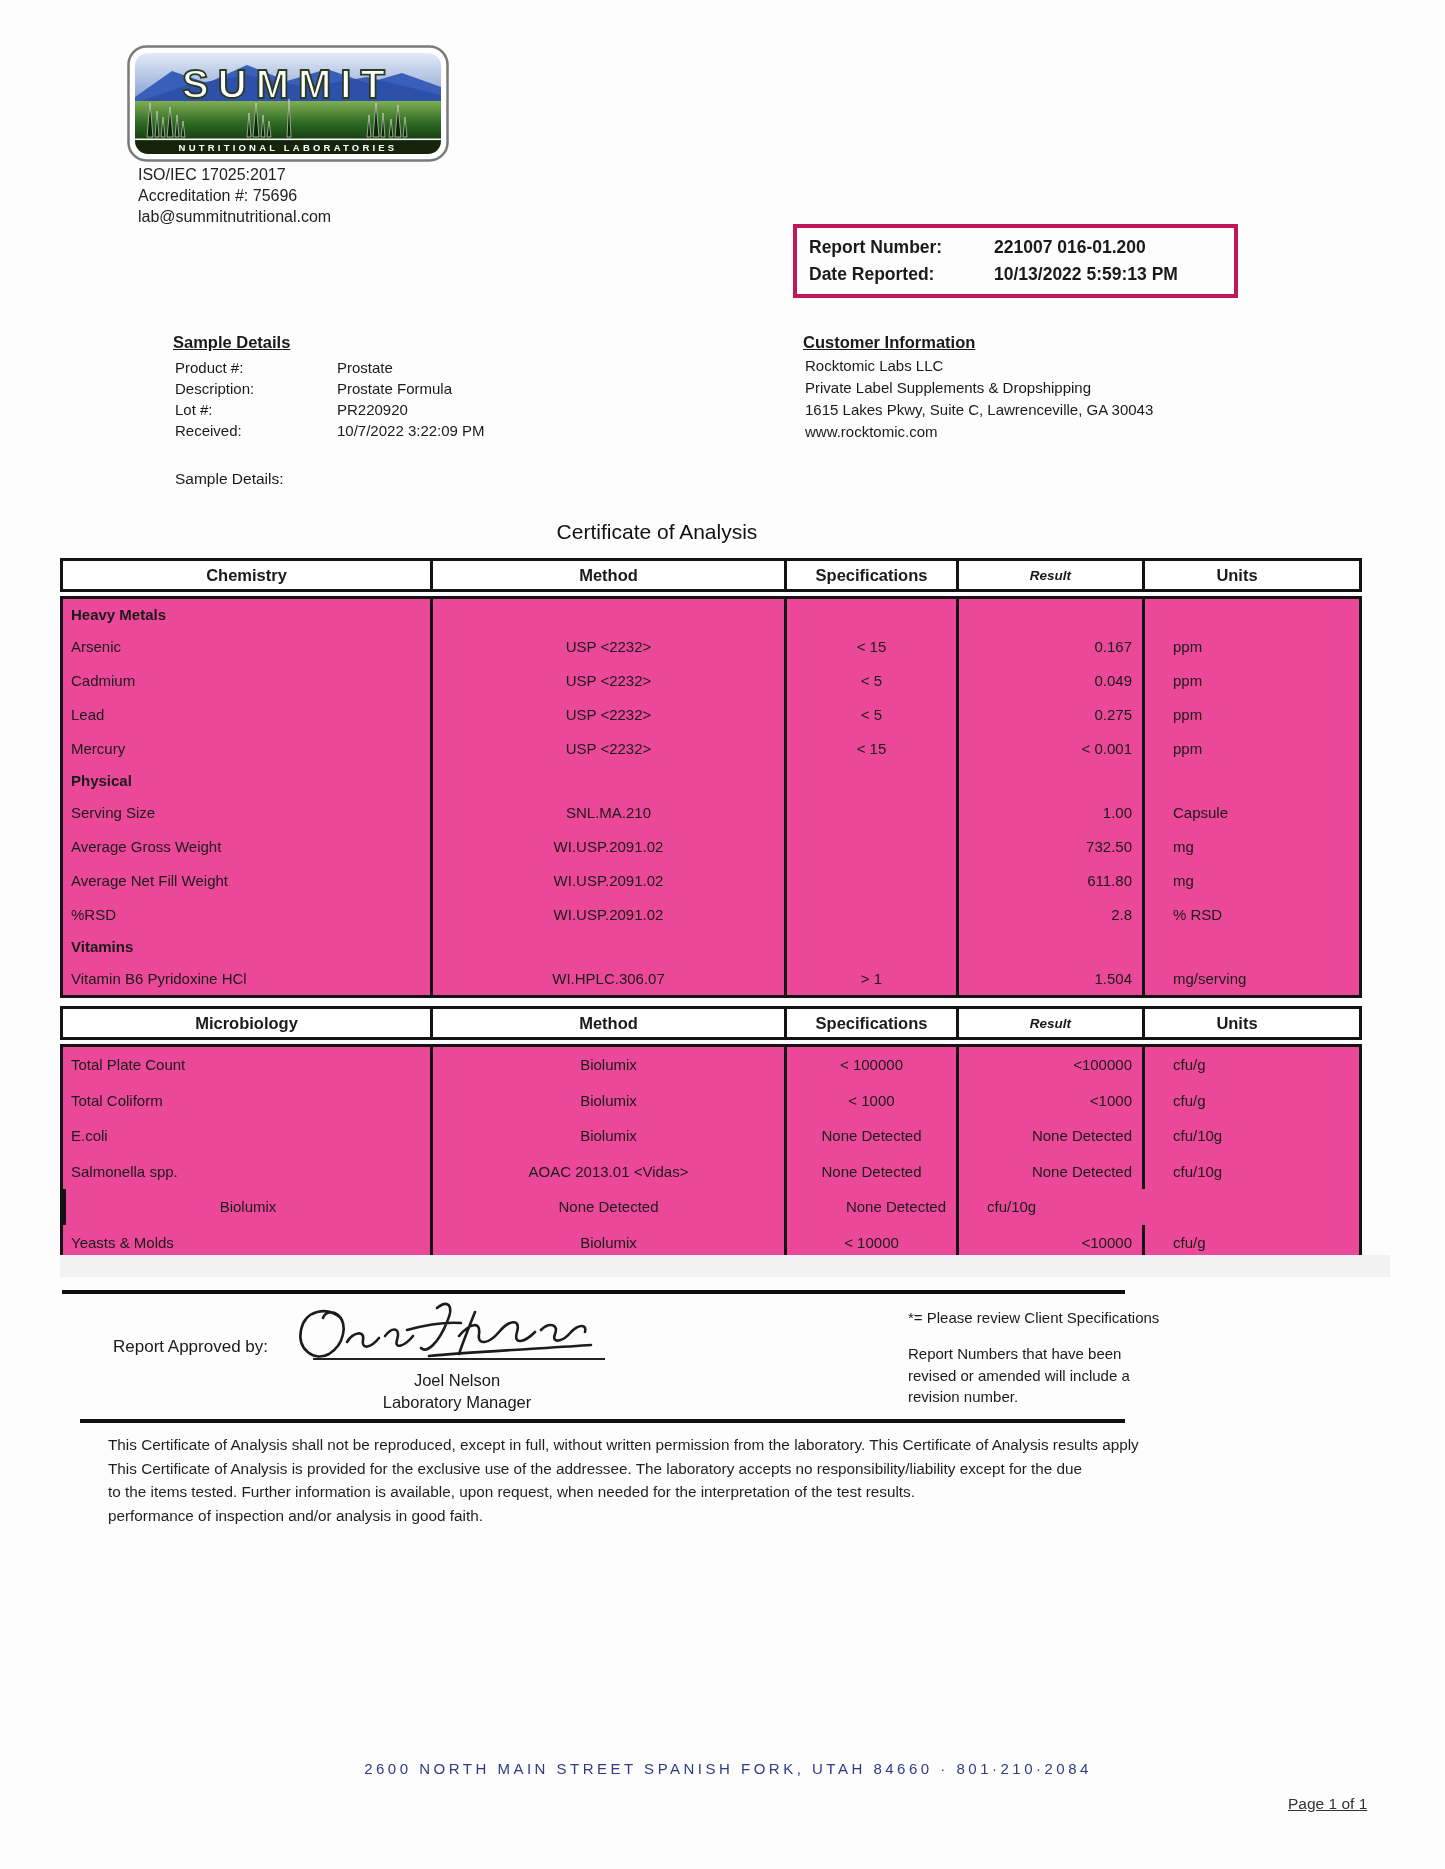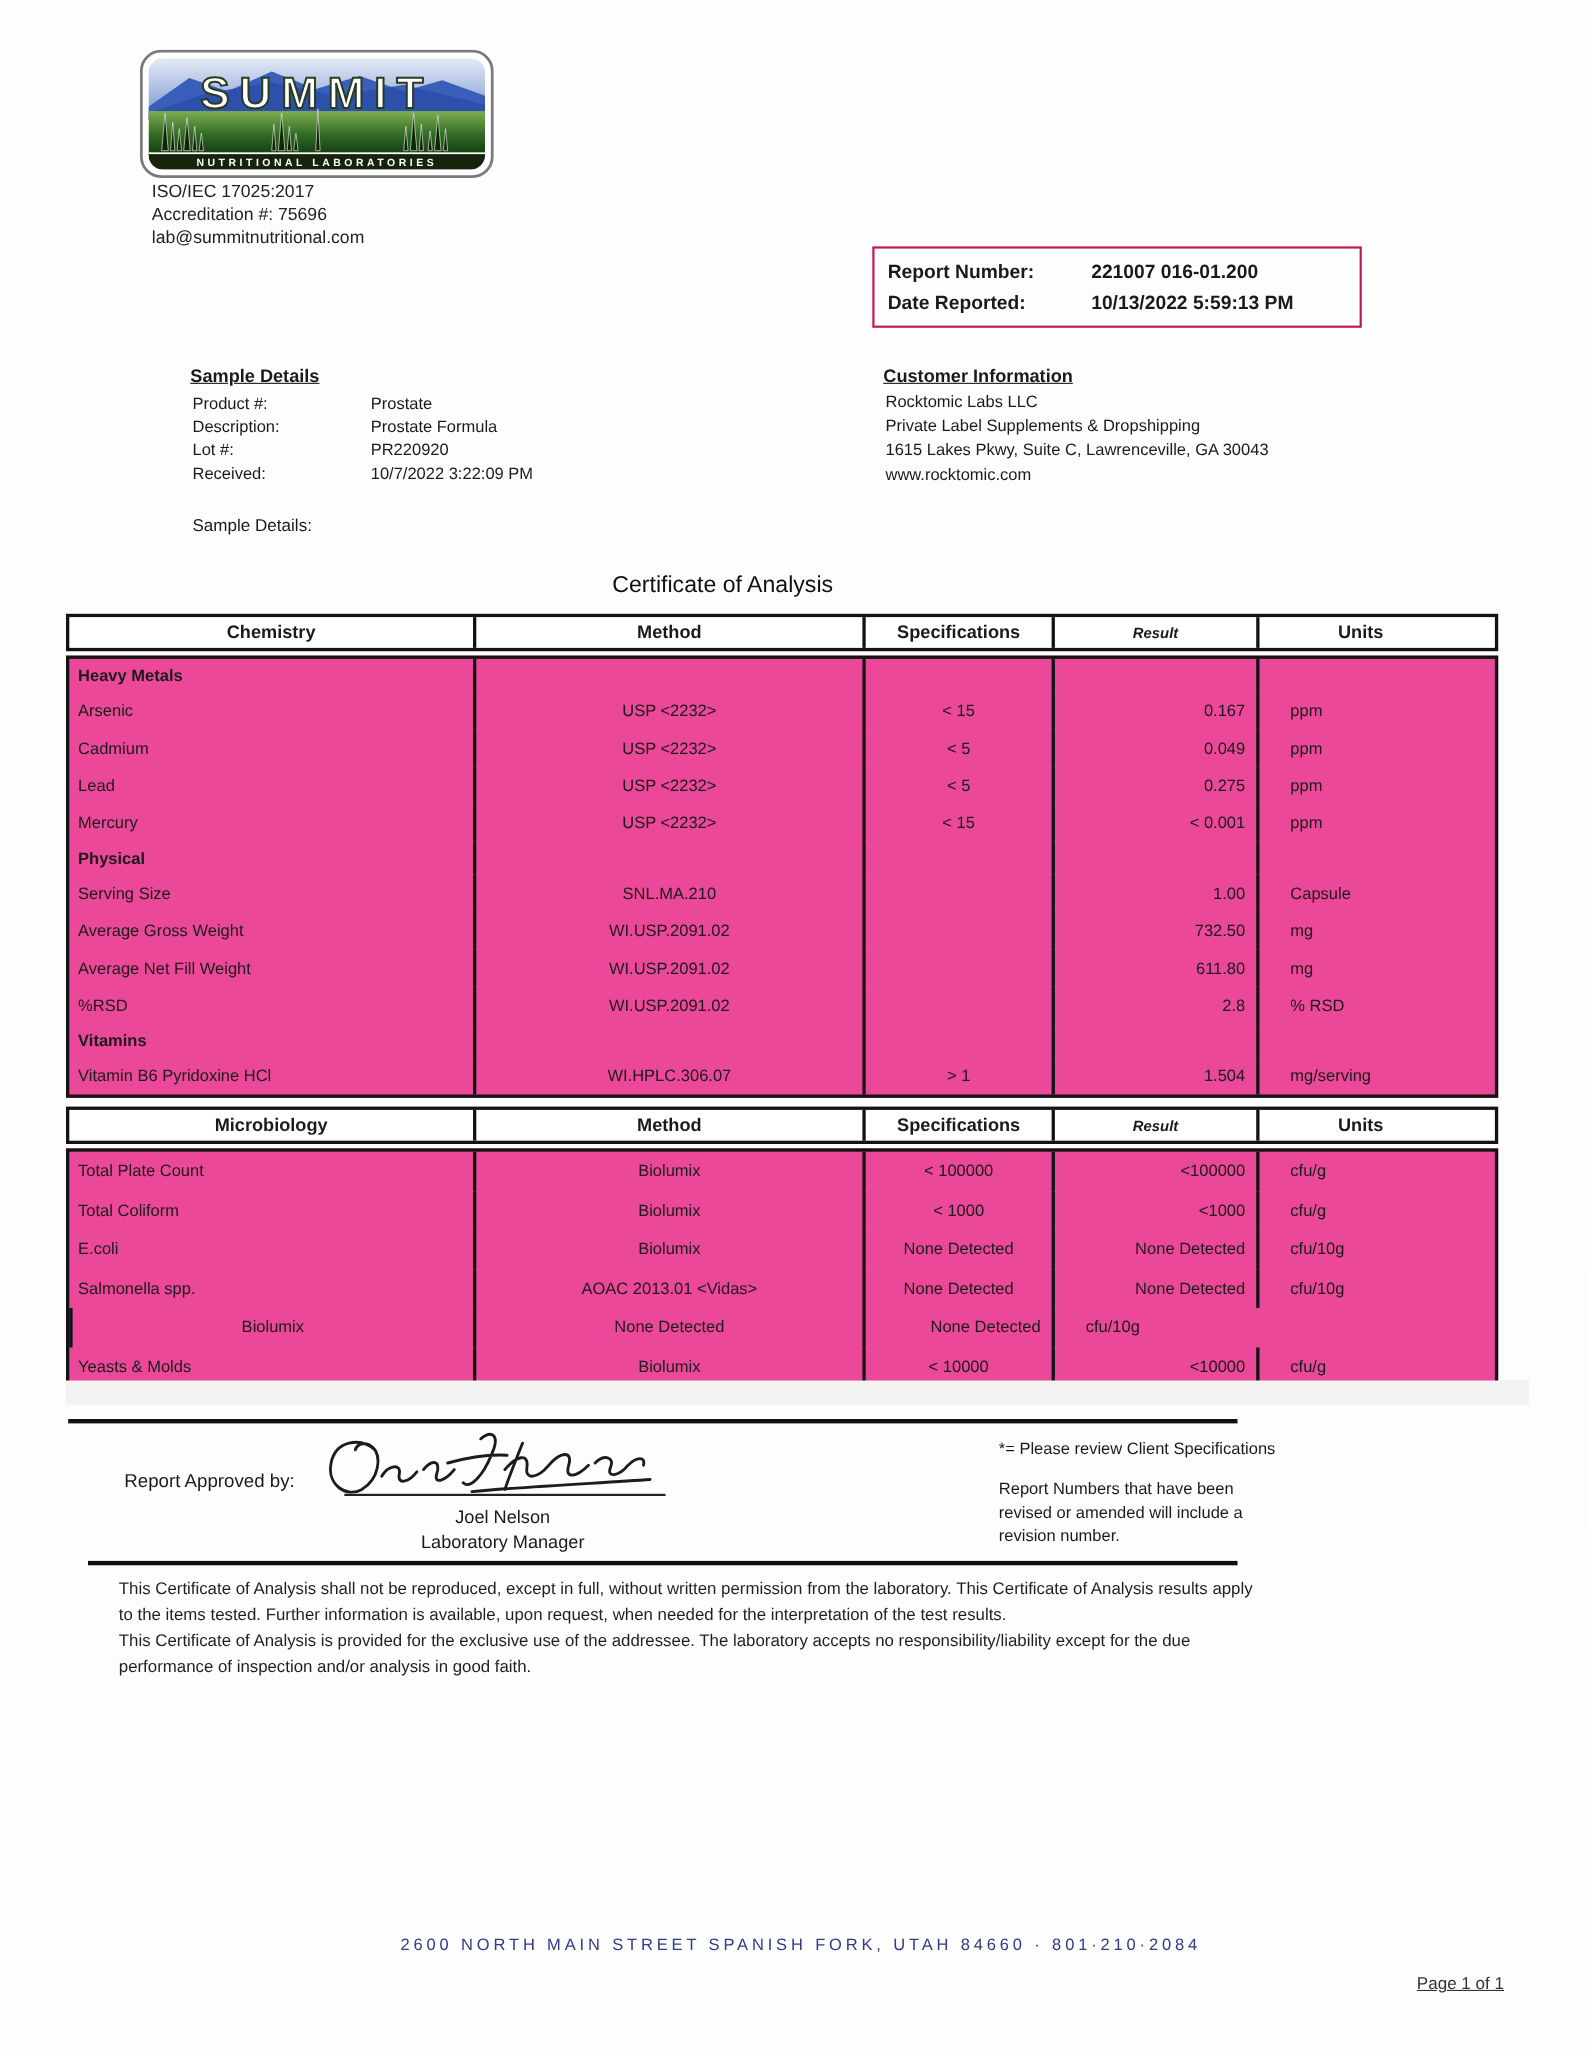--- a/index.html
+++ b/index.html
@@ -7,21 +7,21 @@
     position:relative; width:1445px; height:1869px; background:#fdfdfd;
     font-family:"Liberation Sans", sans-serif; color:#1a1a1a; overflow:hidden;
   }
   .abs{position:absolute;}
 
   
   .lab-info{left:138px; top:164px; font-size:16px; line-height:21px; color:#222;}
 
   
   .report-box{
-    left:793px; top:224px; width:445px; height:74px; border:2px solid #be185d;
+    left:793px; top:224px; width:445px; height:74px; border:4px solid #be185d;
     box-sizing:border-box; padding:6px 12px; display:flex; flex-direction:column; justify-content:center;
   }
   .report-row{display:flex; height:28px; align-items:center; font-weight:bold; font-size:17.5px;}
   .report-row .rlabel{width:185px;}
 
   
   .blk-title{font-weight:bold; font-size:16.5px; text-decoration:underline;text-align:center;}
   .kv-row{display:flex; height:21px; align-items:center; font-size:15px;}
   .kv-label{width:162px;}
   .lines .line{height:22px; font-size:15px;}
@@ -339,21 +339,21 @@
   </svg>
   <div class="abs sig-line"></div>
   <div class="abs sig-name">Joel Nelson</div>
   <div class="abs sig-title">Laboratory Manager</div>
 
   <div class="abs note-ast">*= Please review Client Specifications</div>
   <div class="abs note-rev">Report Numbers that have been revised or amended will include a revision number.</div>
 
   <div class="abs disclaimer">
       <div class="line">This Certificate of Analysis shall not be reproduced, except in full, without written permission from the laboratory. This Certificate of Analysis results apply</div>
+      <div class="line">This Certificate of Analysis is provided for the exclusive use of the addressee. The laboratory accepts no responsibility/liability except for the due</div>
       <div class="line">to the items tested. Further information is available, upon request, when needed for the interpretation of the test results.</div>
-      <div class="line">This Certificate of Analysis is provided for the exclusive use of the addressee. The laboratory accepts no responsibility/liability except for the due</div>
       <div class="line">performance of inspection and/or analysis in good faith.</div>
     </div>
 
   <div class="abs footer-address">2600 North Main Street Spanish Fork, Utah 84660 · 801·210·2084</div>
   <div class="abs page-num">Page 1 of 1</div>
 
 </div>
 
 </body></html>

